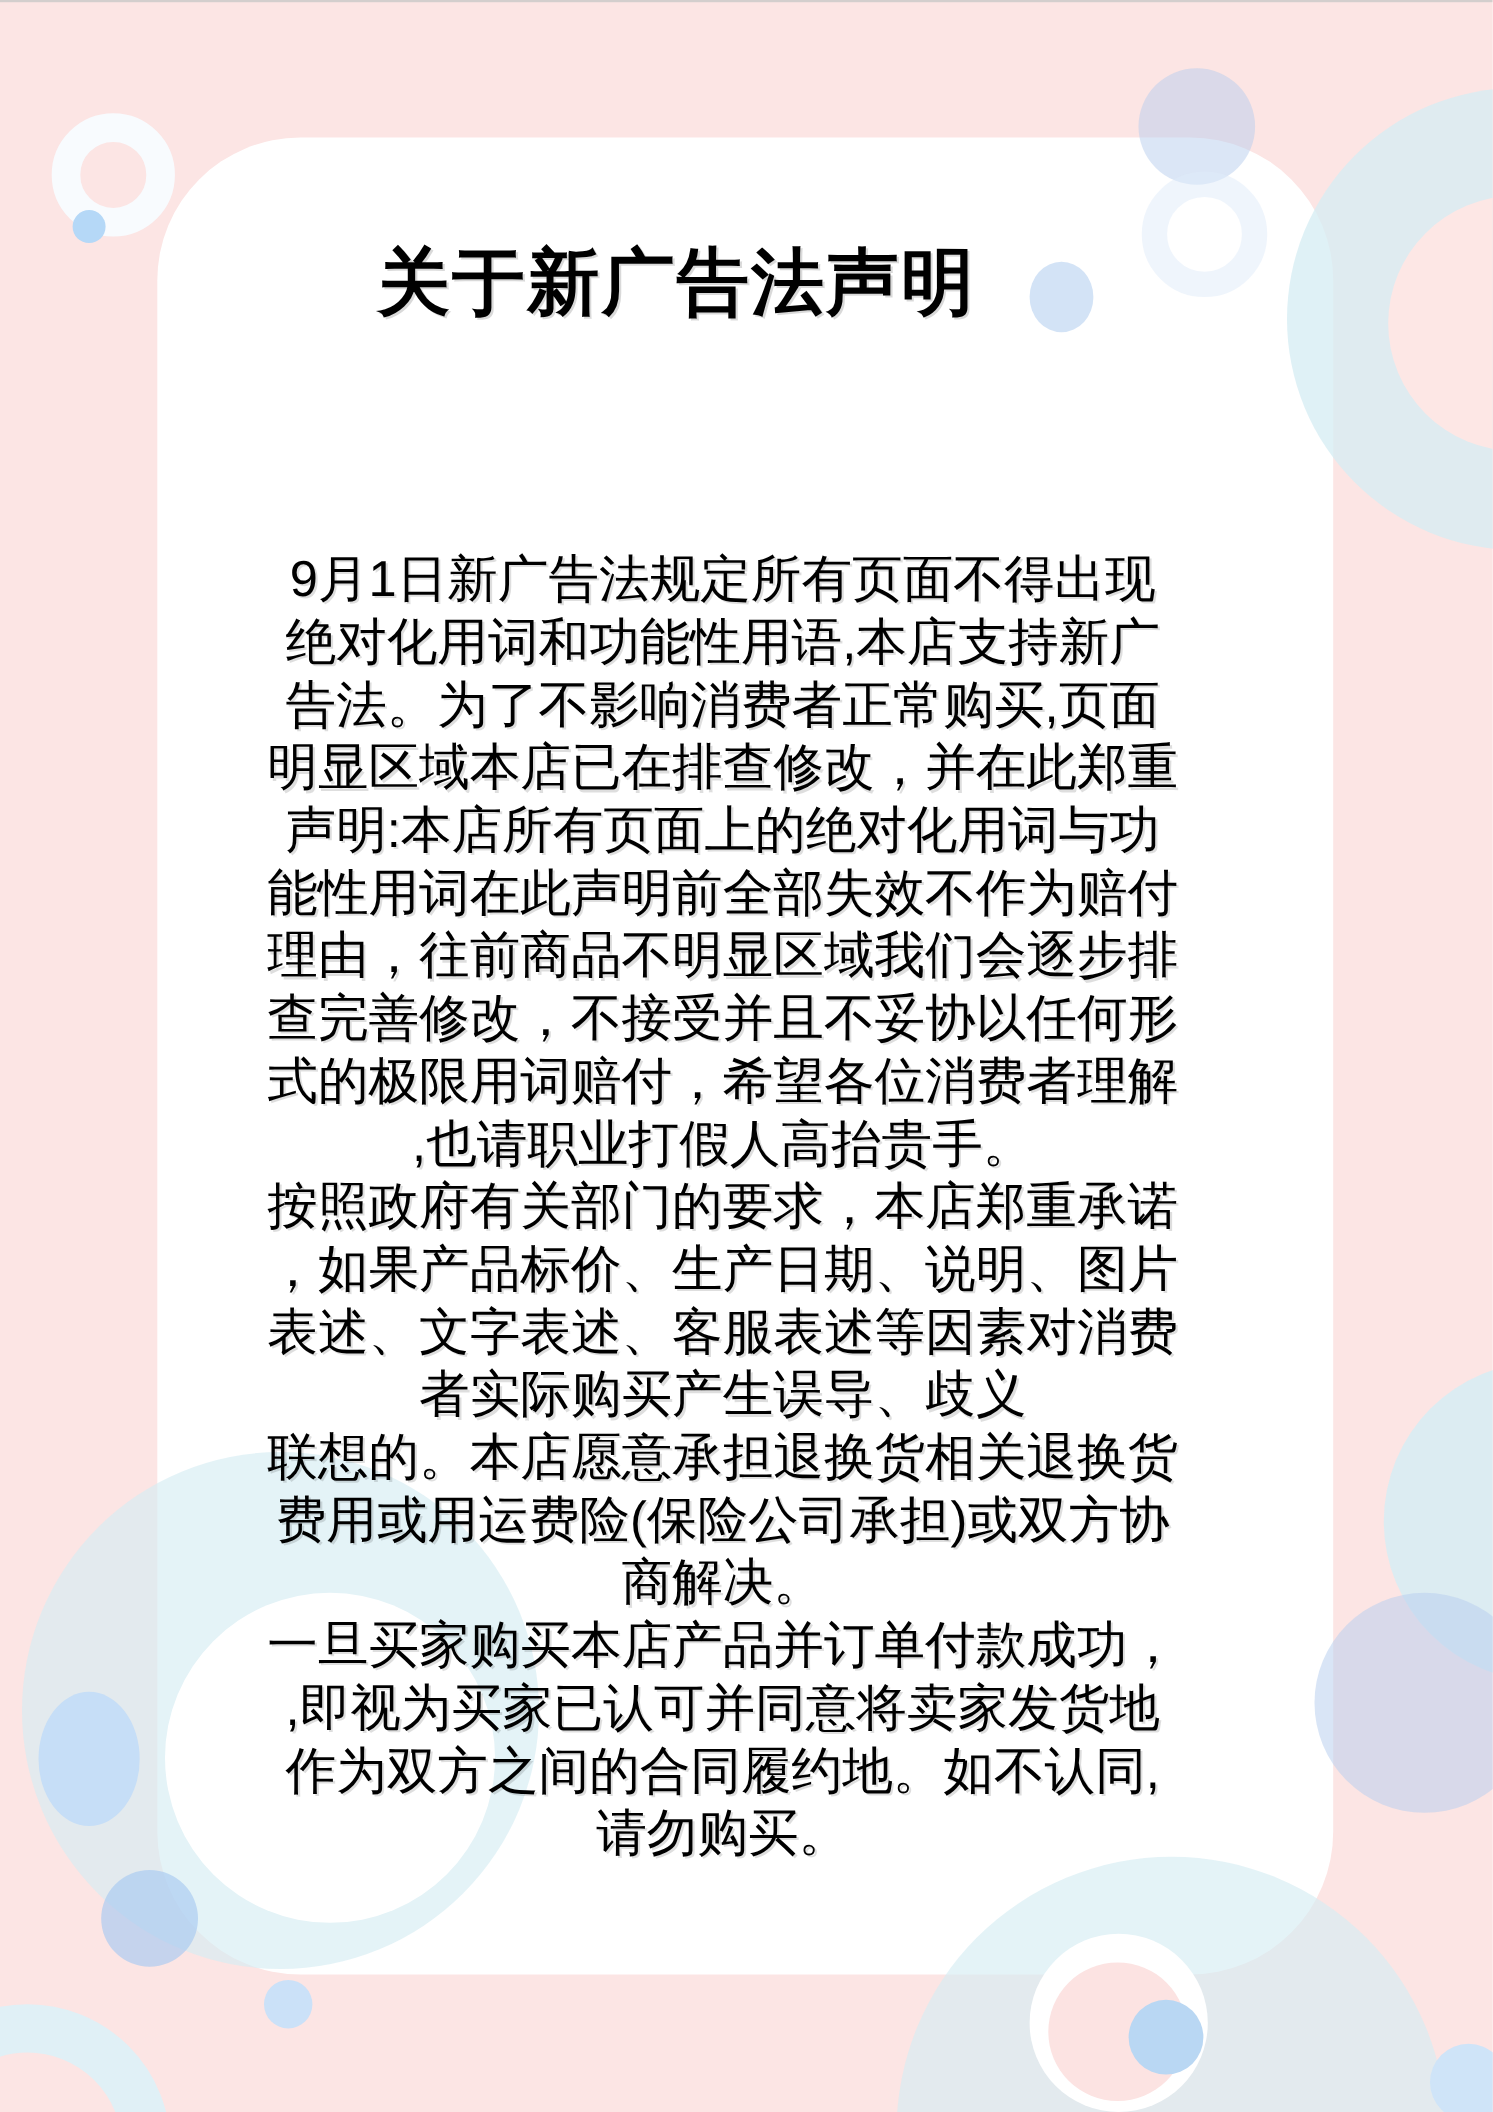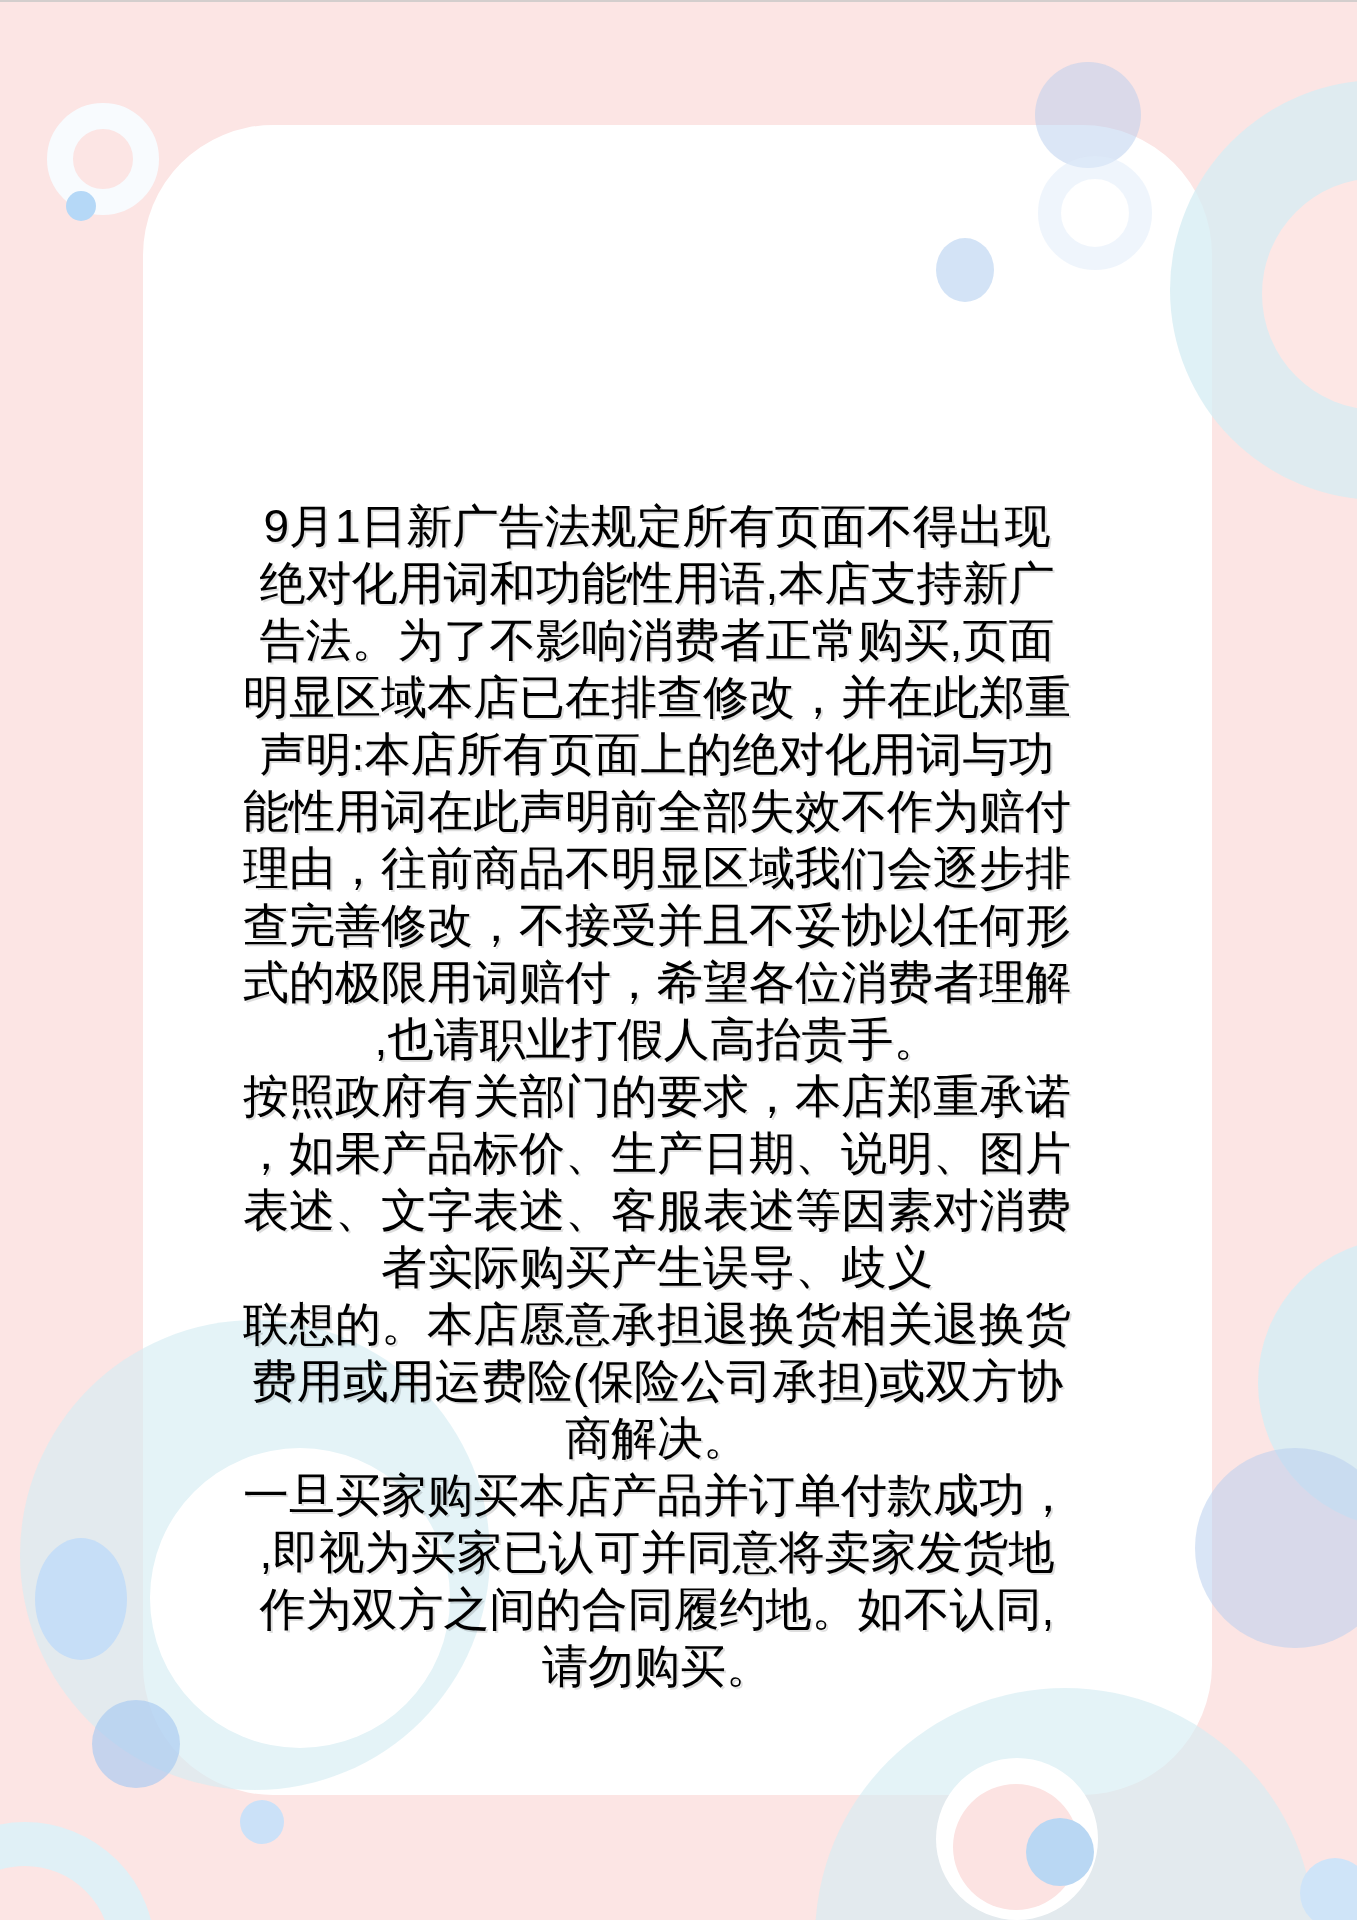--- a/index.html
+++ b/index.html
@@ -195,20 +195,21 @@
   <div class="circle corner-ring-bottom-left"></div>
 
   <div class="circle bottomcenter-pale"></div>
   <div class="circle bottomcenter-white"></div>
   <div class="circle bottomcenter-pink"></div>
   <div class="circle bottomcenter-dot"></div>
 
   <div class="circle corner-blue-bottom-right"></div>
   <div class="circle dot-bottom-right"></div>
 
+  <div class="notice-title">关于新广告法声明</div>
   <div class="notice-body">9月1日新广告法规定所有页面不得出现
 绝对化用词和功能性用语,本店支持新广
 告法。为了不影响消费者正常购买,页面
 明显区域本店已在排查修改，并在此郑重
 声明:本店所有页面上的绝对化用词与功
 能性用词在此声明前全部失效不作为赔付
 理由，往前商品不明显区域我们会逐步排
 查完善修改，不接受并且不妥协以任何形
 式的极限用词赔付，希望各位消费者理解
 ,也请职业打假人高抬贵手。

